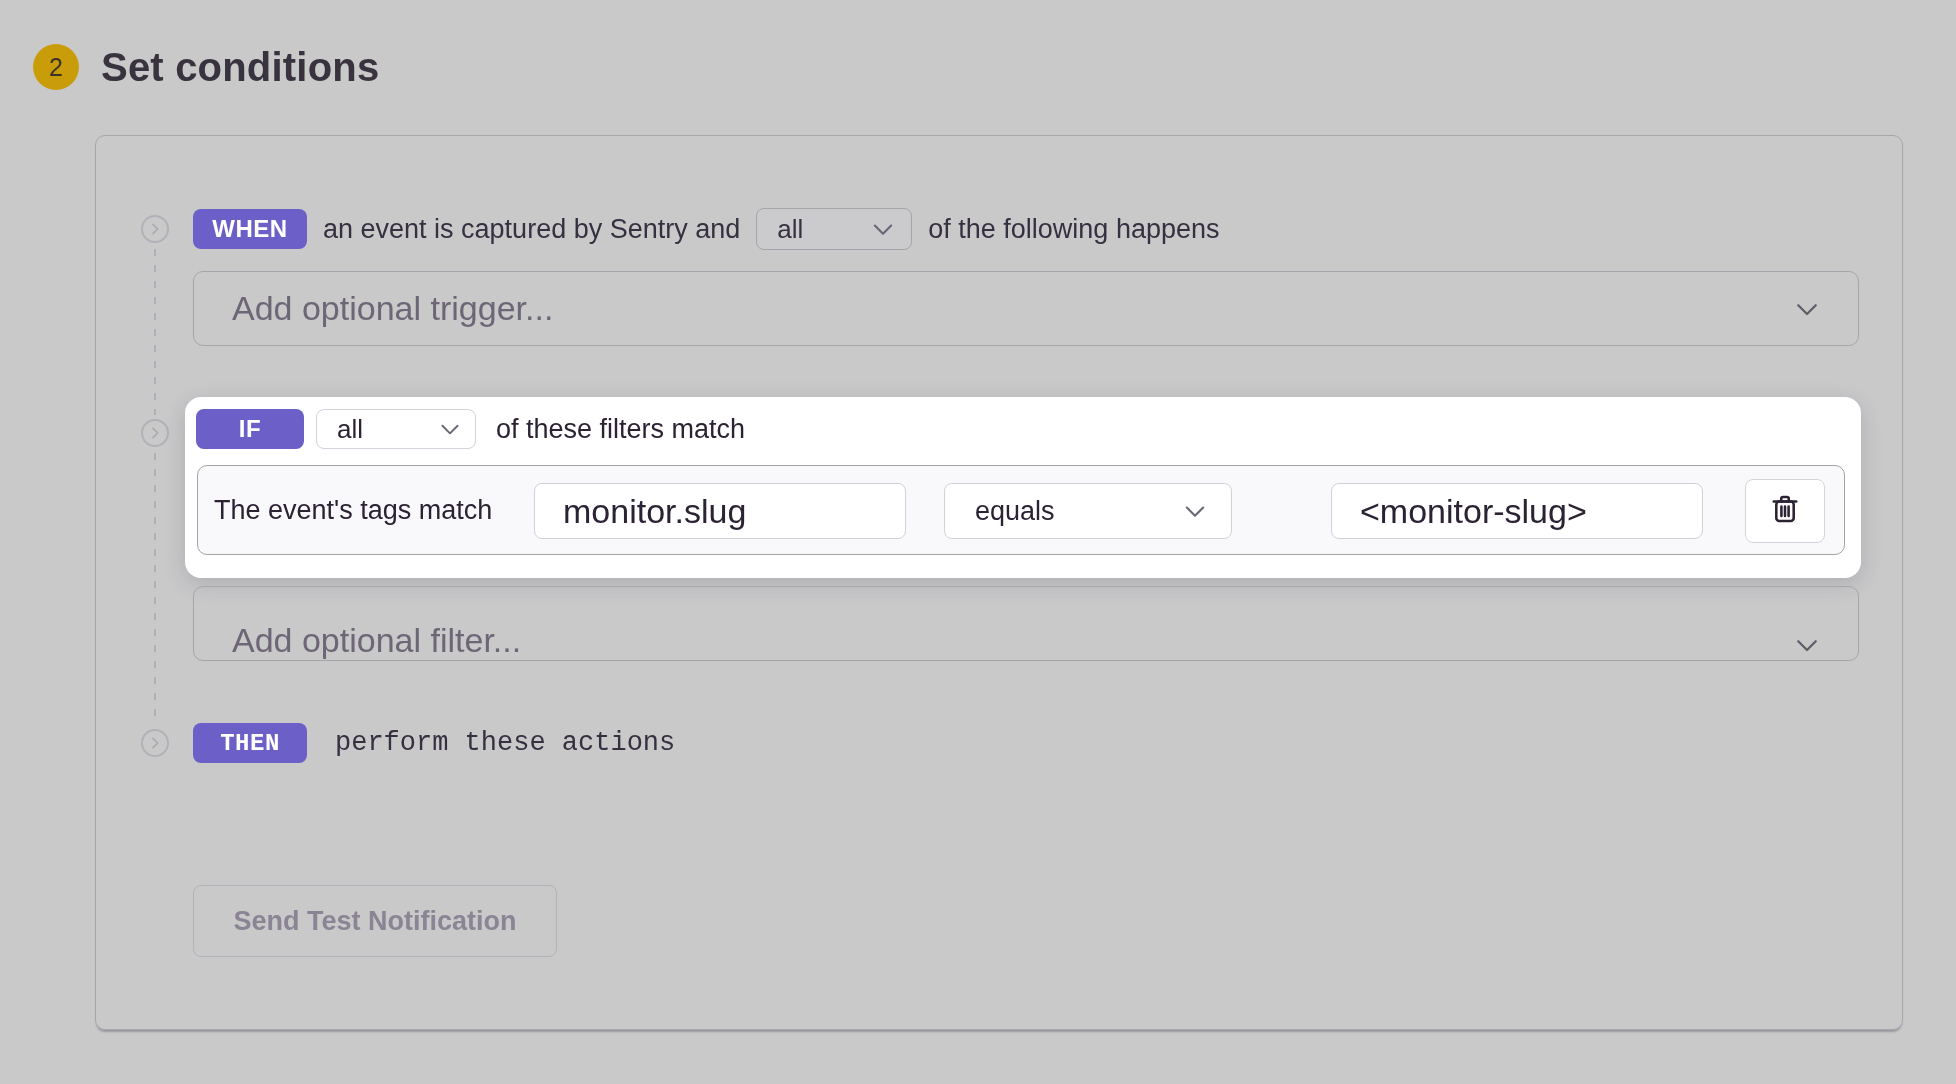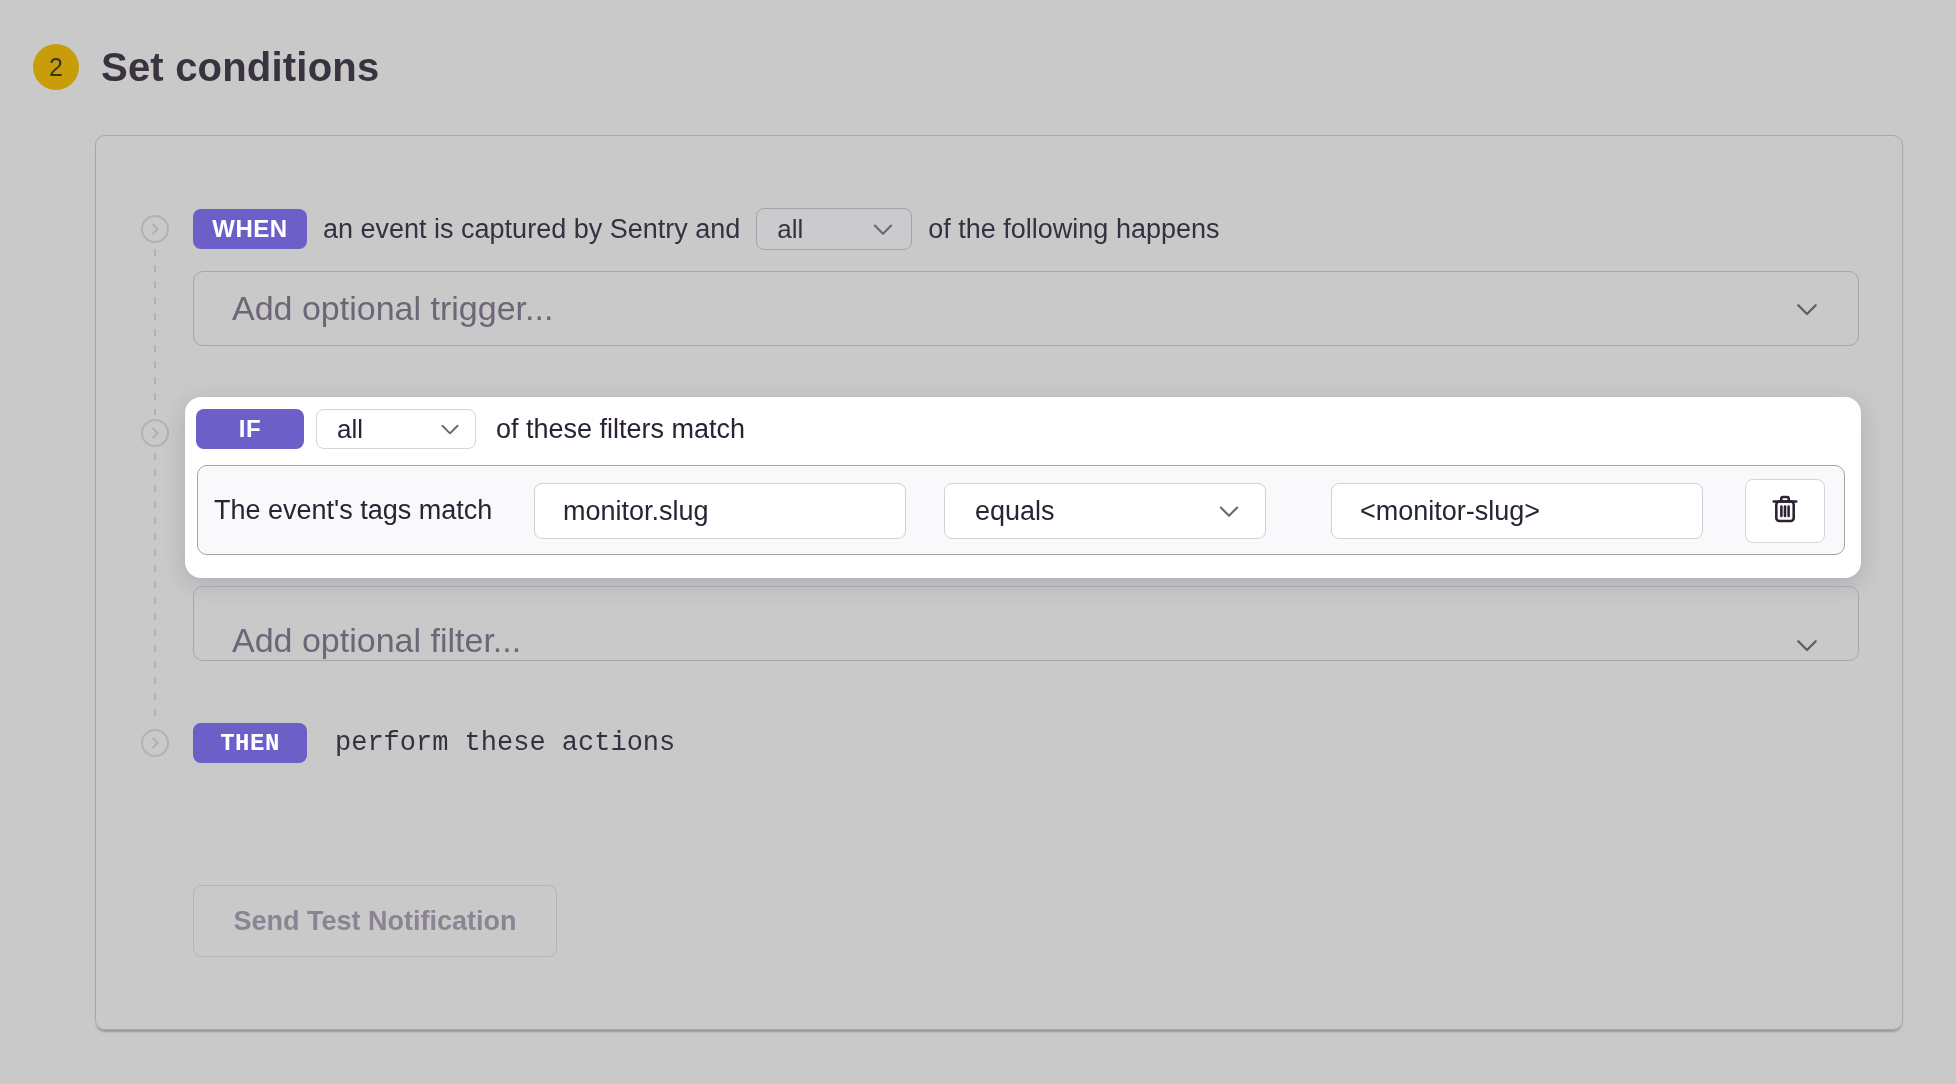--- a/index.html
+++ b/index.html
@@ -89,25 +89,25 @@
     background:#f9f9fb; border:1px solid #a3a3a3; border-radius:10px;
   }
   .filter-label {
     position:absolute; left:16px; top:0; bottom:0;
     display:flex; align-items:center;
     font-size:27px; color:#2b2233; white-space:nowrap;
   }
   .filter-input {
     position:absolute; top:17px; height:56px; width:372px;
     border:1px solid #d2d0d8; border-radius:8px; background:#fff;
-    font-size:27px; color:#2b2233; padding:0 24px 0 28px;
+    font-size:34px; color:#2b2233; padding:0 24px 0 28px;
     font-family:"Liberation Sans","DejaVu Sans",sans-serif; outline:none;
   }
   .op-select {
-    position:absolute; left:746px; top:17px; height:56px; width:322px;
+    position:absolute; left:746px; top:17px; height:56px; width:288px;
     border:1px solid #d2d0d8; border-radius:8px; background:#fff;
     display:flex; align-items:center; padding:0 22px 0 30px;
     font-size:27px; color:#2b2233; cursor:pointer;
   }
   .op-select .chev { margin-left:auto; color:#6b6776; display:flex; }
   .trash-btn {
     position:absolute; left:1547px; top:13px; width:80px; height:64px;
     border:1px solid #d6d4da; border-radius:8px; background:#fff;
     display:flex; align-items:center; justify-content:center;
     color:#2b2233; cursor:pointer;

